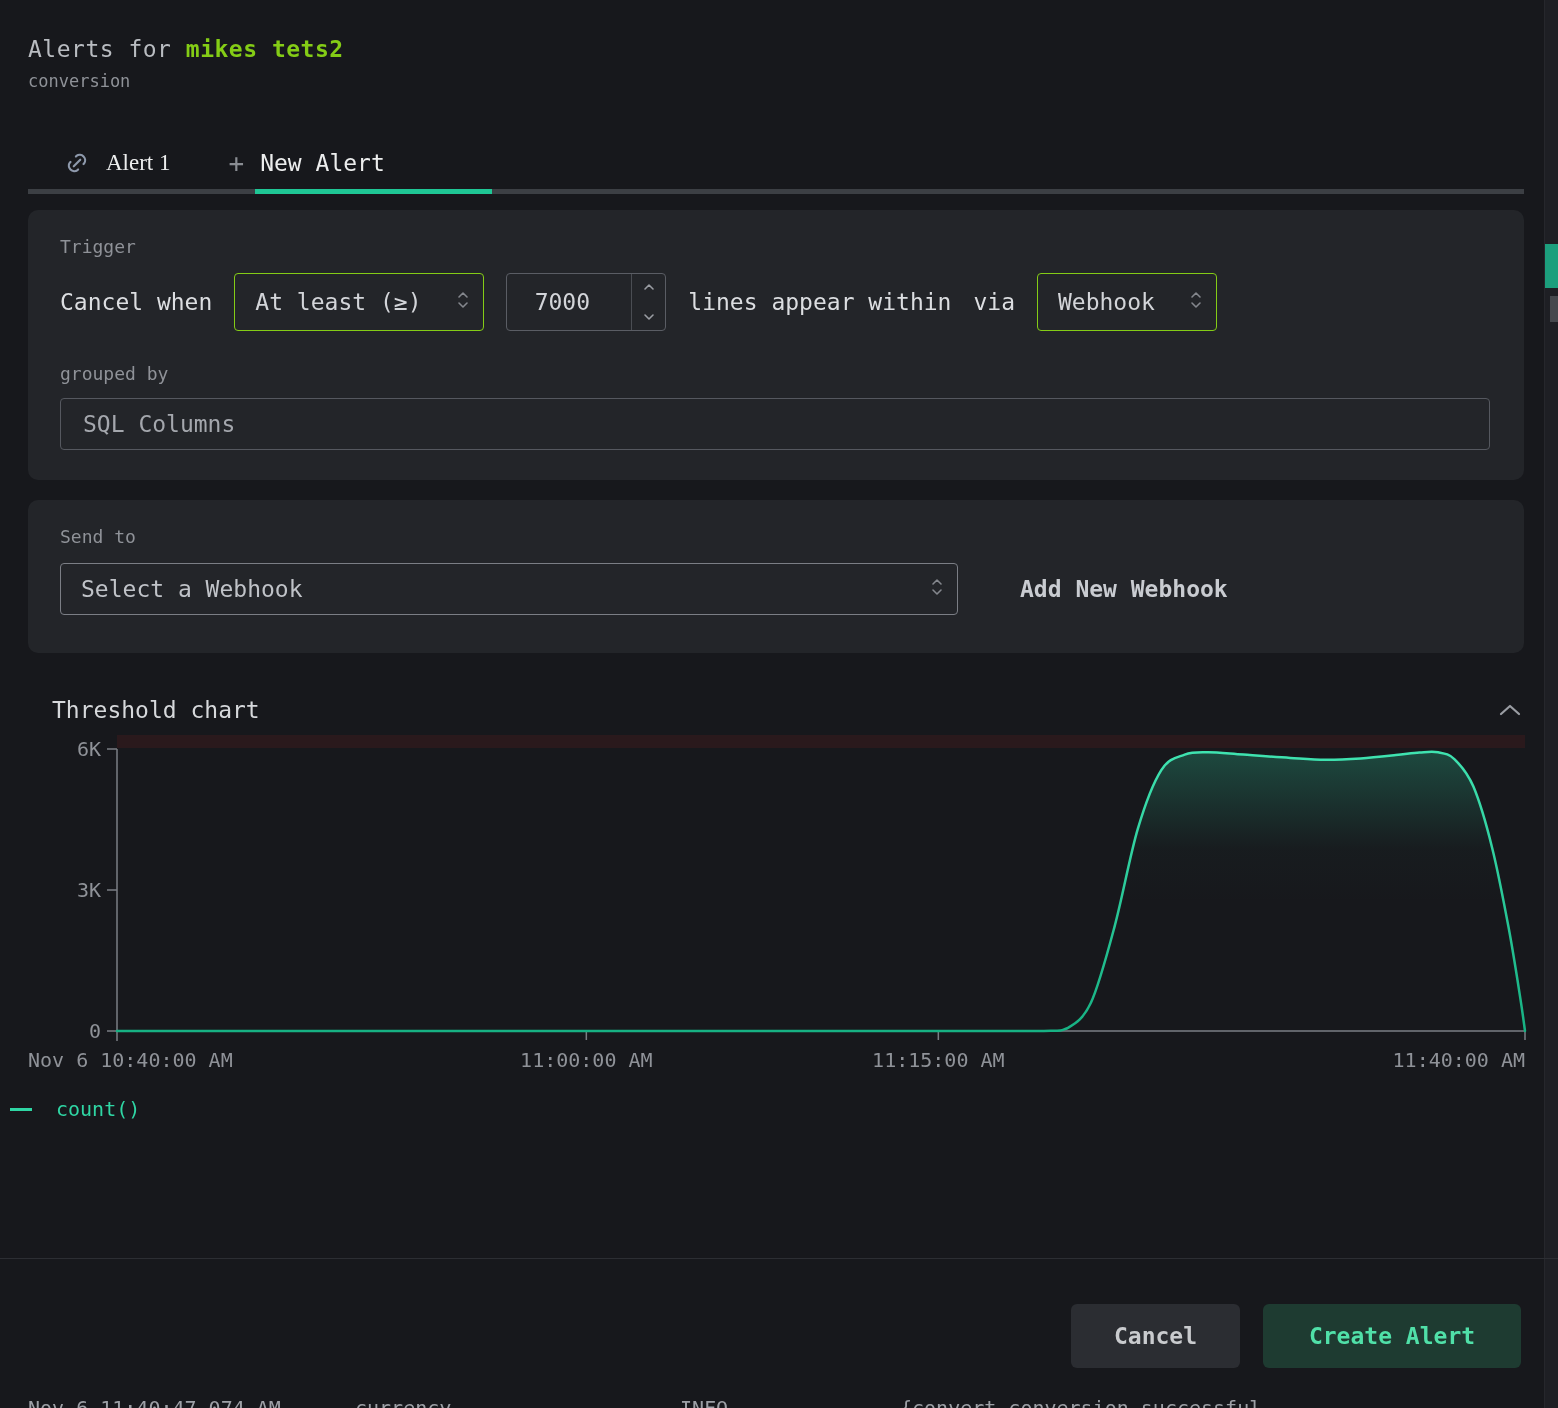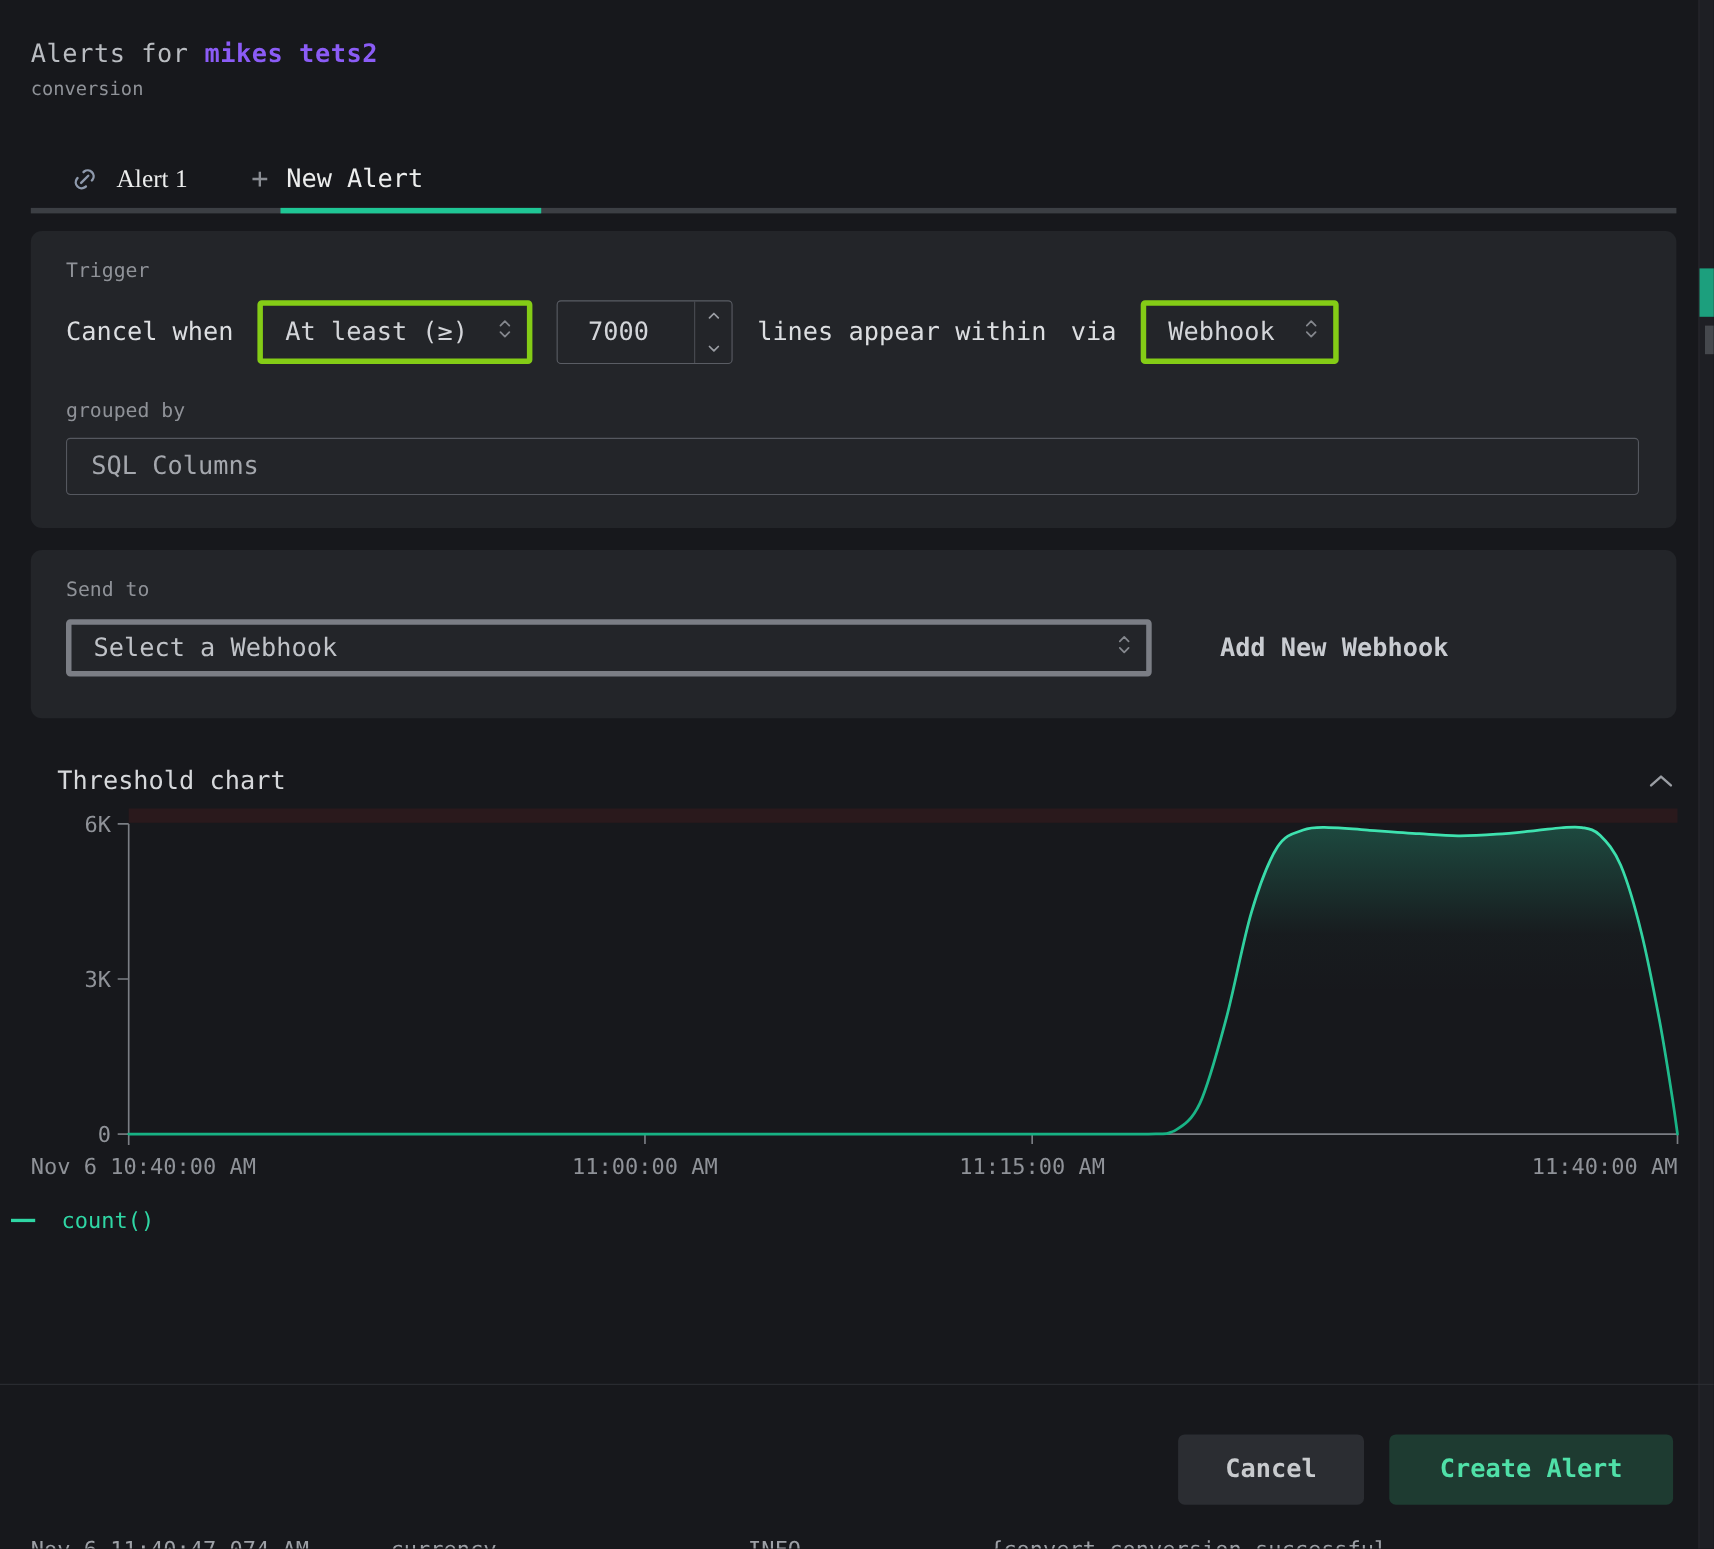--- a/index.html
+++ b/index.html
@@ -9,58 +9,58 @@
     font-family:"DejaVu Sans Mono","Liberation Mono",monospace;
     color:#dcdee1;
     position:relative;
     overflow:hidden;
   }
   .content { position:relative; width:1524px; padding:0 0 0 28px; }
 
   
   .hdr { padding-top:36px; }
   .hdr-title { font-size:23px; color:#b9bcc1; letter-spacing:.5px; }
-  .hdr-title b { color:#8b5cf6; font-weight:bold; }
+  .hdr-title b { color:#84cc16; font-weight:bold; }
   .hdr-sub { margin-top:9px; font-size:17px; color:#8f9298; }
 
   
   .tabbar { position:relative; margin-top:46px; height:52px; display:flex; align-items:center; }
   .tab { display:flex; align-items:center; font-size:23px; color:#eceded; cursor:pointer; }
   .tab-alert1 { margin-left:36px; gap:16px;font-family:Liberation Serif, serif; }
   .tab-new { margin-left:58px; gap:16px; }
   .plus-ic { color:#8a8d93; font-size:26px; line-height:1; }
   .tabline { position:relative; height:5px; background:#3c3f44; width:1496px; margin-left:28px; }
   .tabline-active { position:absolute; left:227px; top:0; width:237px; height:5px; background:#1fc695; }
 
   
   .panel { background:#232529; border-radius:10px; margin-top:16px; padding:26px 32px 30px 32px; }
   .panel-send { margin-top:20px; padding-bottom:38px; }
   .sec-label { font-size:18px; color:#8f9298; }
 
   .trig-row { margin-top:16px; display:flex; align-items:center; gap:22px; }
   .trig-txt { font-size:23px; color:#dcdee1; white-space:nowrap; }
-  .sel { position:relative; height:58px; border:5px solid #84cc16; border-radius:4px;
+  .sel { position:relative; height:58px; border:1px solid #84cc16; border-radius:4px;
          display:flex; align-items:center; padding:0 44px 0 20px; font-size:23px; color:#d3d5d9;
          cursor:pointer; white-space:nowrap; }
   .sel .chev { position:absolute; right:14px; top:50%; transform:translateY(-50%); }
   .numwrap { position:relative; height:58px; width:160px; border:1px solid #5a5d64; border-radius:4px;
              display:flex; align-items:center; }
   .numwrap input { width:110px; background:transparent; border:none; outline:none;
                    font-family:inherit; font-size:23px; color:#d3d5d9; text-align:center; }
   .spinner { position:absolute; right:0; top:0; width:34px; height:100%; border-left:1px solid #4a4d53;
              display:flex; flex-direction:column; align-items:center; justify-content:space-between;
              padding:9px 0; cursor:pointer; }
   .gb-label { margin-top:32px; font-size:18px; color:#8f9298; }
   .gb-input { margin-top:14px; width:1430px; height:52px; background:transparent;
               border:1px solid #55585f; border-radius:4px; padding:0 22px;
               font-family:inherit; font-size:23px; color:#a4a7ad; outline:none; }
   .gb-input::placeholder { color:#a4a7ad; opacity:1; }
 
   .send-row { margin-top:16px; display:flex; align-items:center; }
-  .sel-webhook { width:987px; height:52px; border-color:#7b7e85; color:#c0c3c8; }
+  .sel-webhook { width:898px; height:52px; border-color:#7b7e85; color:#c0c3c8; }
   .add-webhook { margin-left:62px; font-size:23px; font-weight:bold; color:#c9ccd1;
                  background:none; border:none; font-family:inherit; cursor:pointer; }
 
   
   .tc-head { margin-top:44px; display:flex; align-items:center; justify-content:space-between; }
   .tc-title { margin-left:24px; font-size:23px; color:#d6d8db; }
   .collapse { margin-right:2px; cursor:pointer; display:flex; }
   .chartwrap { position:relative; margin-top:6px; margin-left:-28px; width:1558px; height:340px; }
   svg text { font-family:"DejaVu Sans Mono","Liberation Mono",monospace; }
   .legend { margin-left:10px; margin-top:24px; display:flex; align-items:center; gap:24px; }

